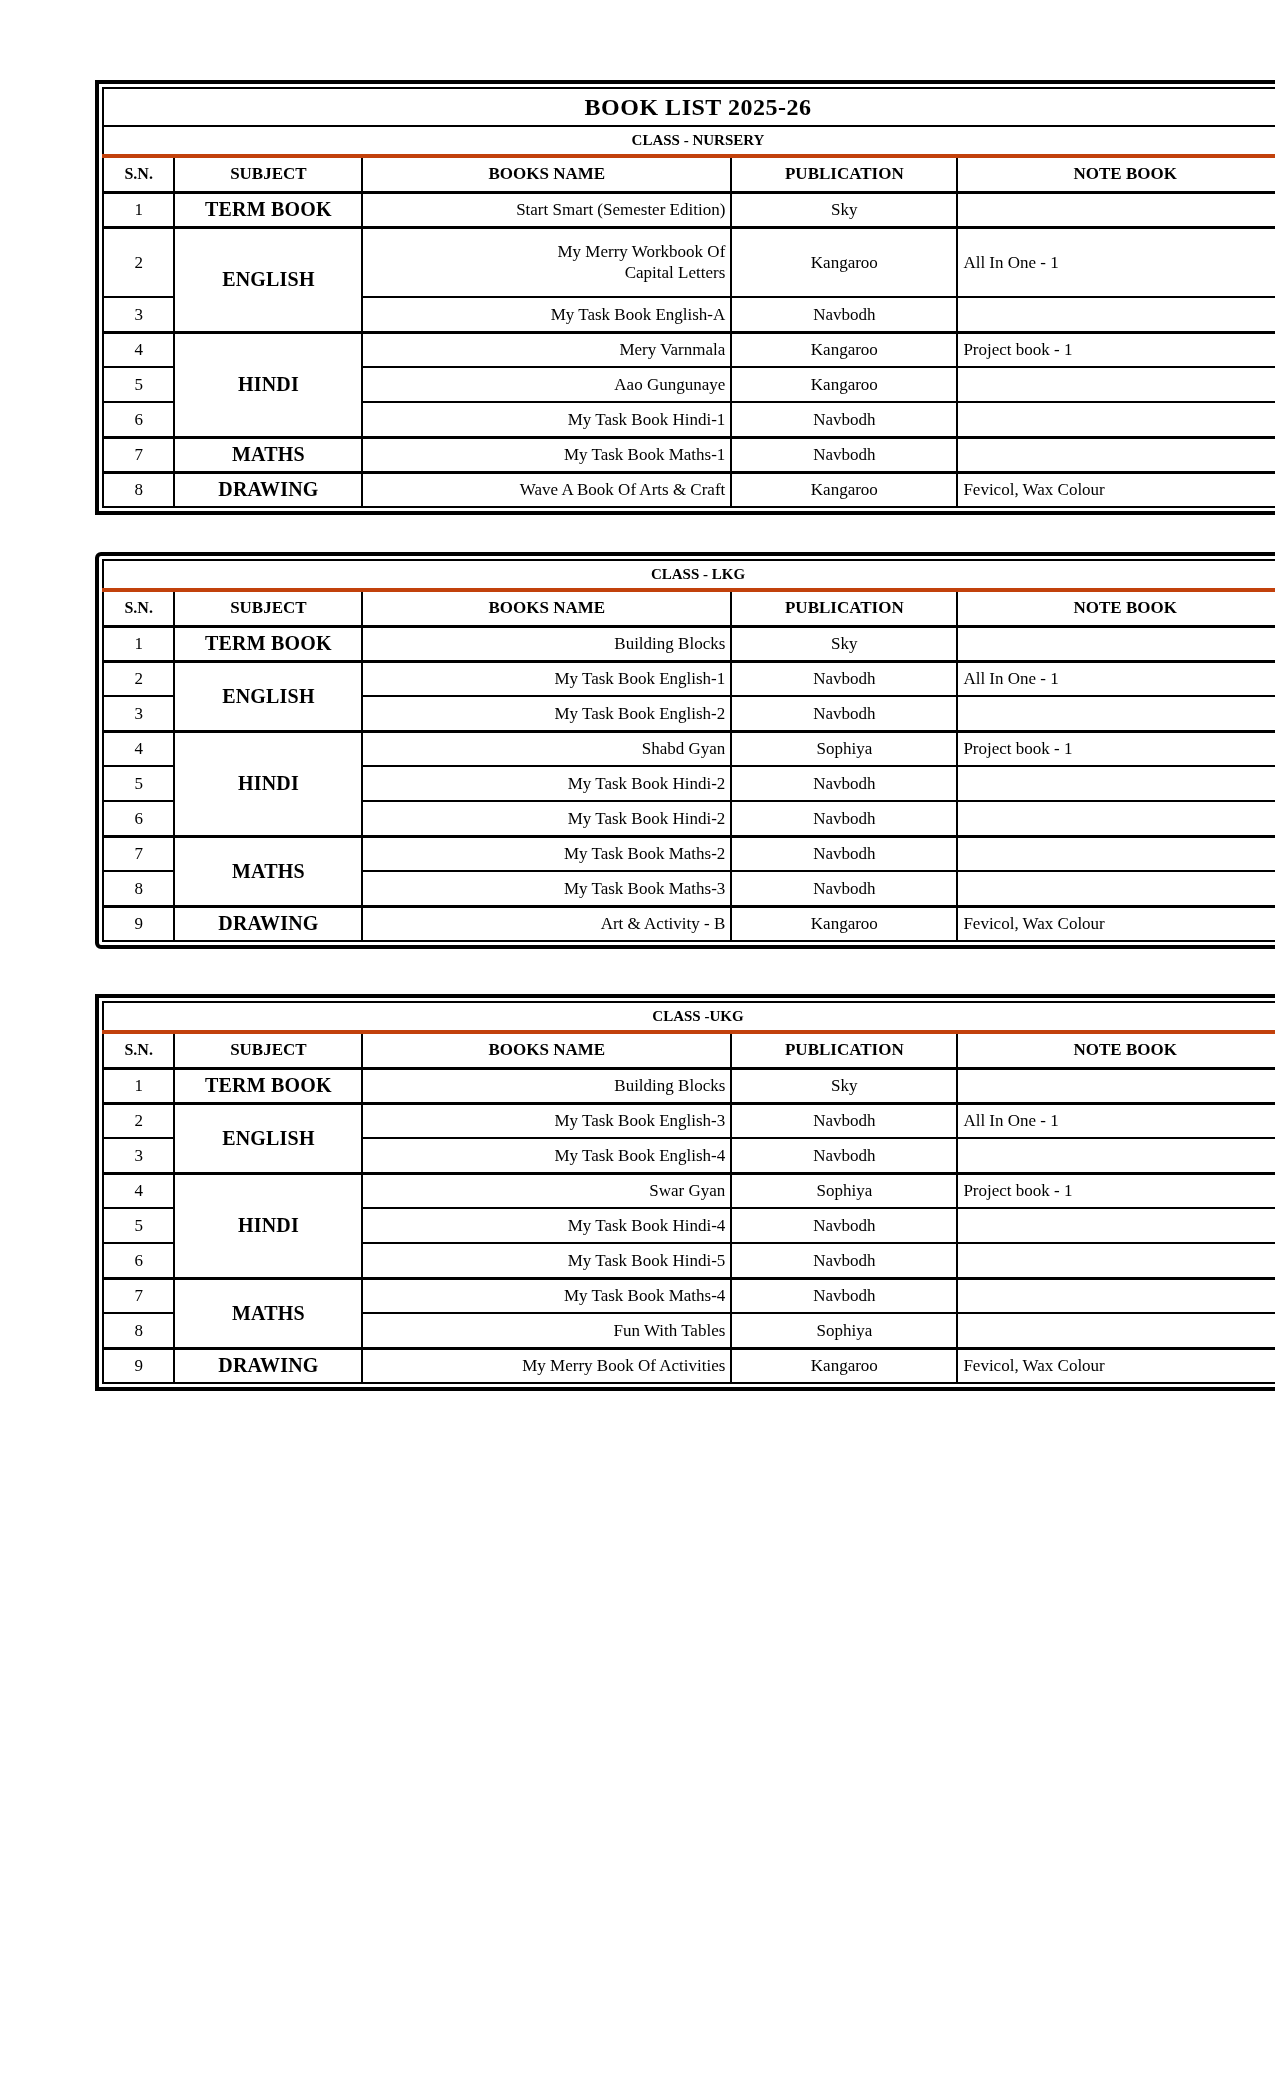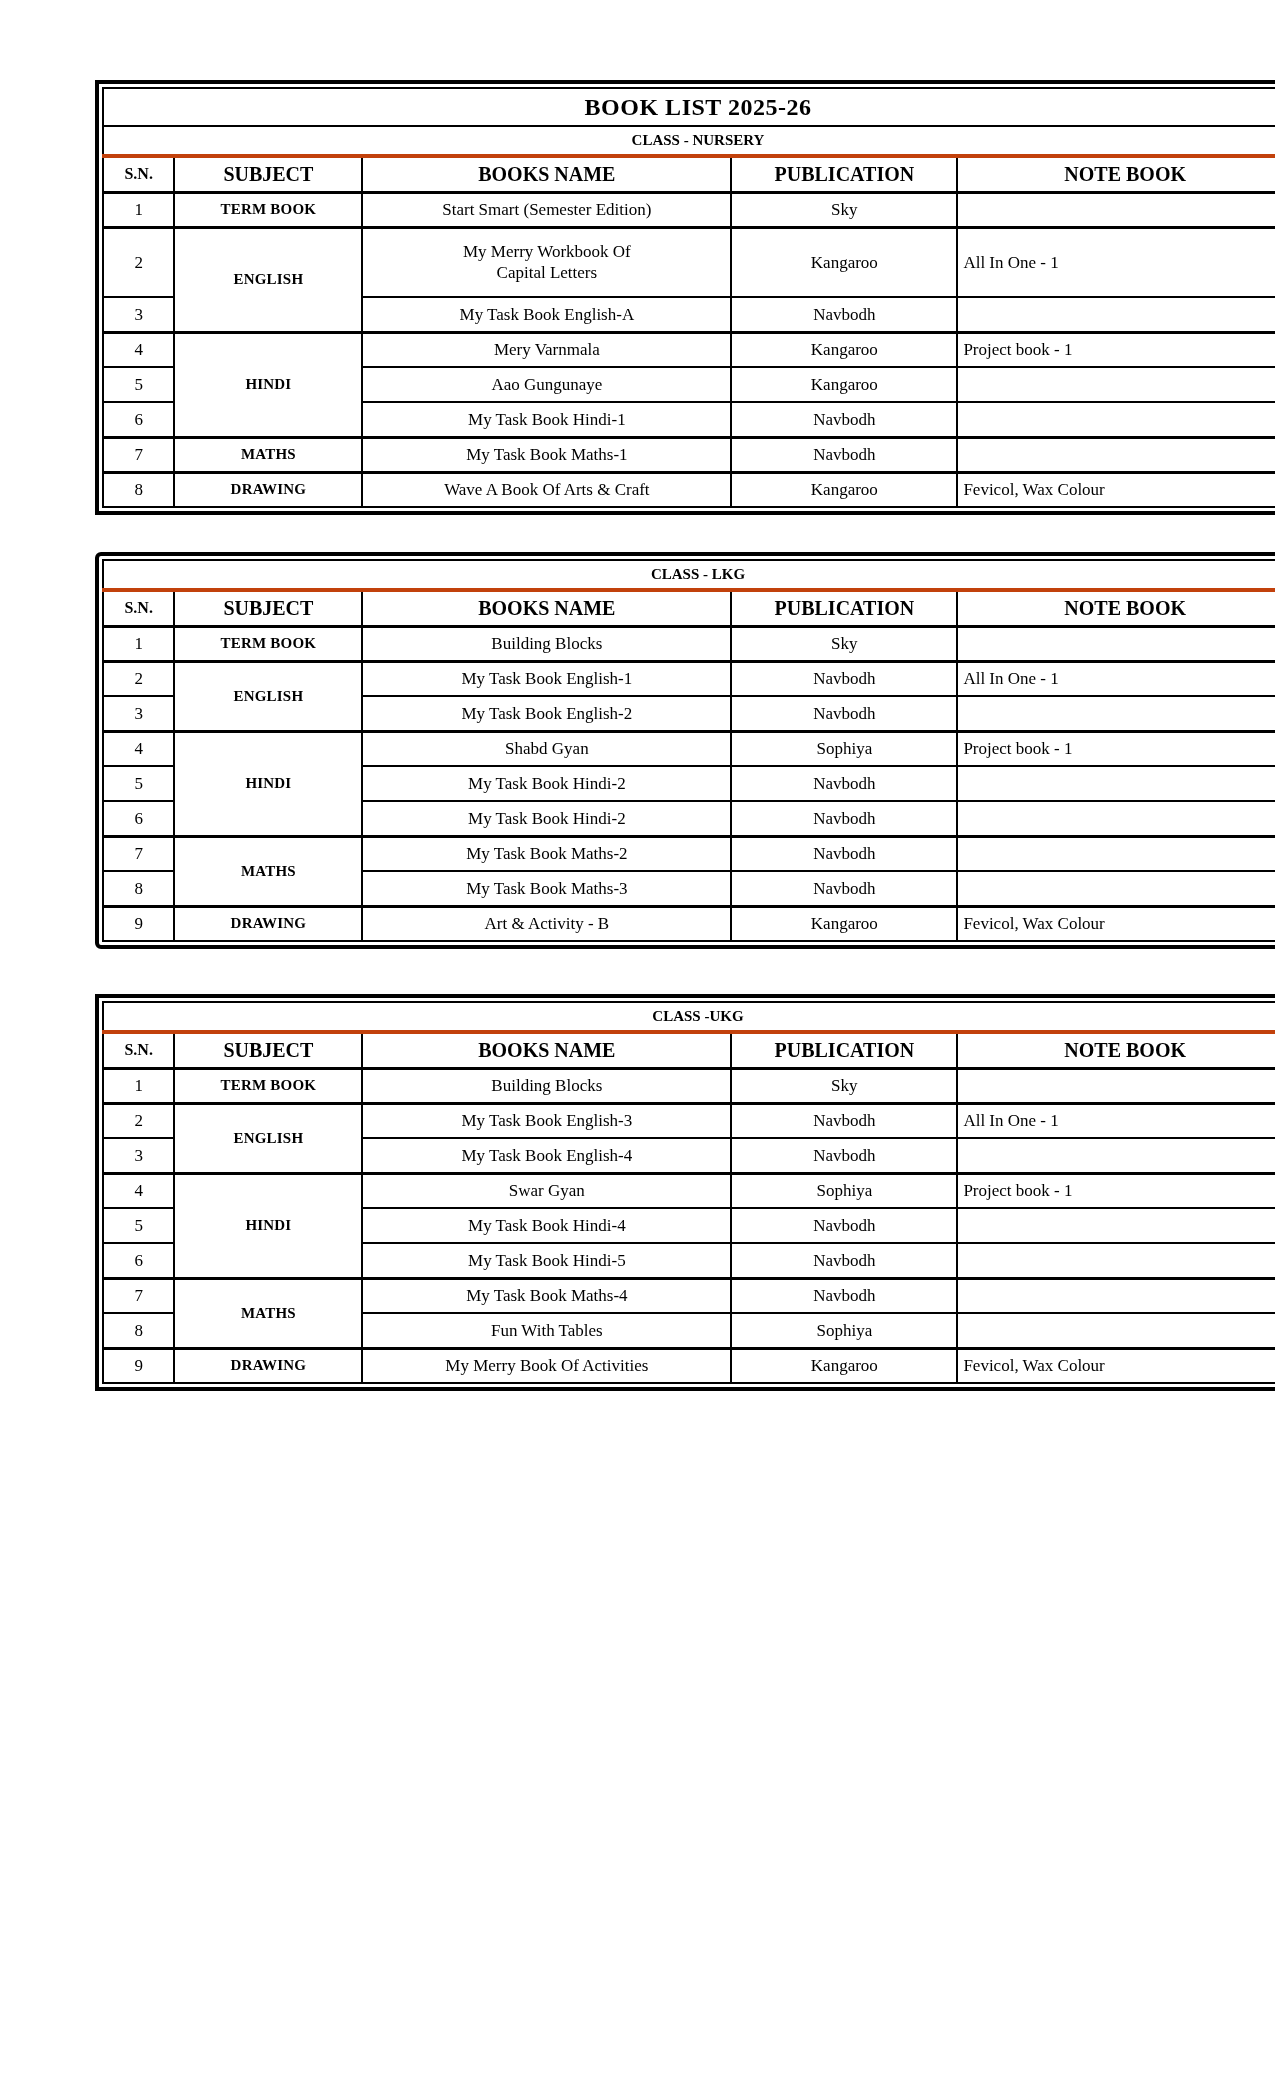--- a/index.html
+++ b/index.html
@@ -59,44 +59,44 @@
     letter-spacing: 0.5px;
   }
   tr.class-title th {
     font-size: 15px;
     font-weight: bold;
     text-align: center;
     height: 30px;
     border-bottom: 4px solid #c2410c;
   }
   tr.col-head th {
-    font-size: 20px;
+    font-size: 17px;
     font-weight: bold;
     text-align: center;
     height: 36px;
     border-bottom: 3px solid #000000;
   }
   tr.col-head th.h-sn { font-size: 16px; }
 
   tbody td {
     font-size: 17px;
     height: 35px;
     vertical-align: middle;
     line-height: 1.25;
   }
   tr.tall td { height: 70px; }
 
   td.sn         { text-align: center; }
   td.subject    {
     text-align: center;
     font-weight: bold;
-    font-size: 15px;
+    font-size: 20px;
     letter-spacing: 0.2px;
   }
-  td.book       { text-align: center; white-space: pre-line; }
+  td.book       { text-align: right; white-space: pre-line; }
   td.publication{ text-align: center; }
   td.notebook   { text-align: left; }
 
   tr.group-start td { border-top: 3px solid #000000; }
 </style>
 </head>
 <body>
 
 <div class="page">
     <section class="table-frame first">

